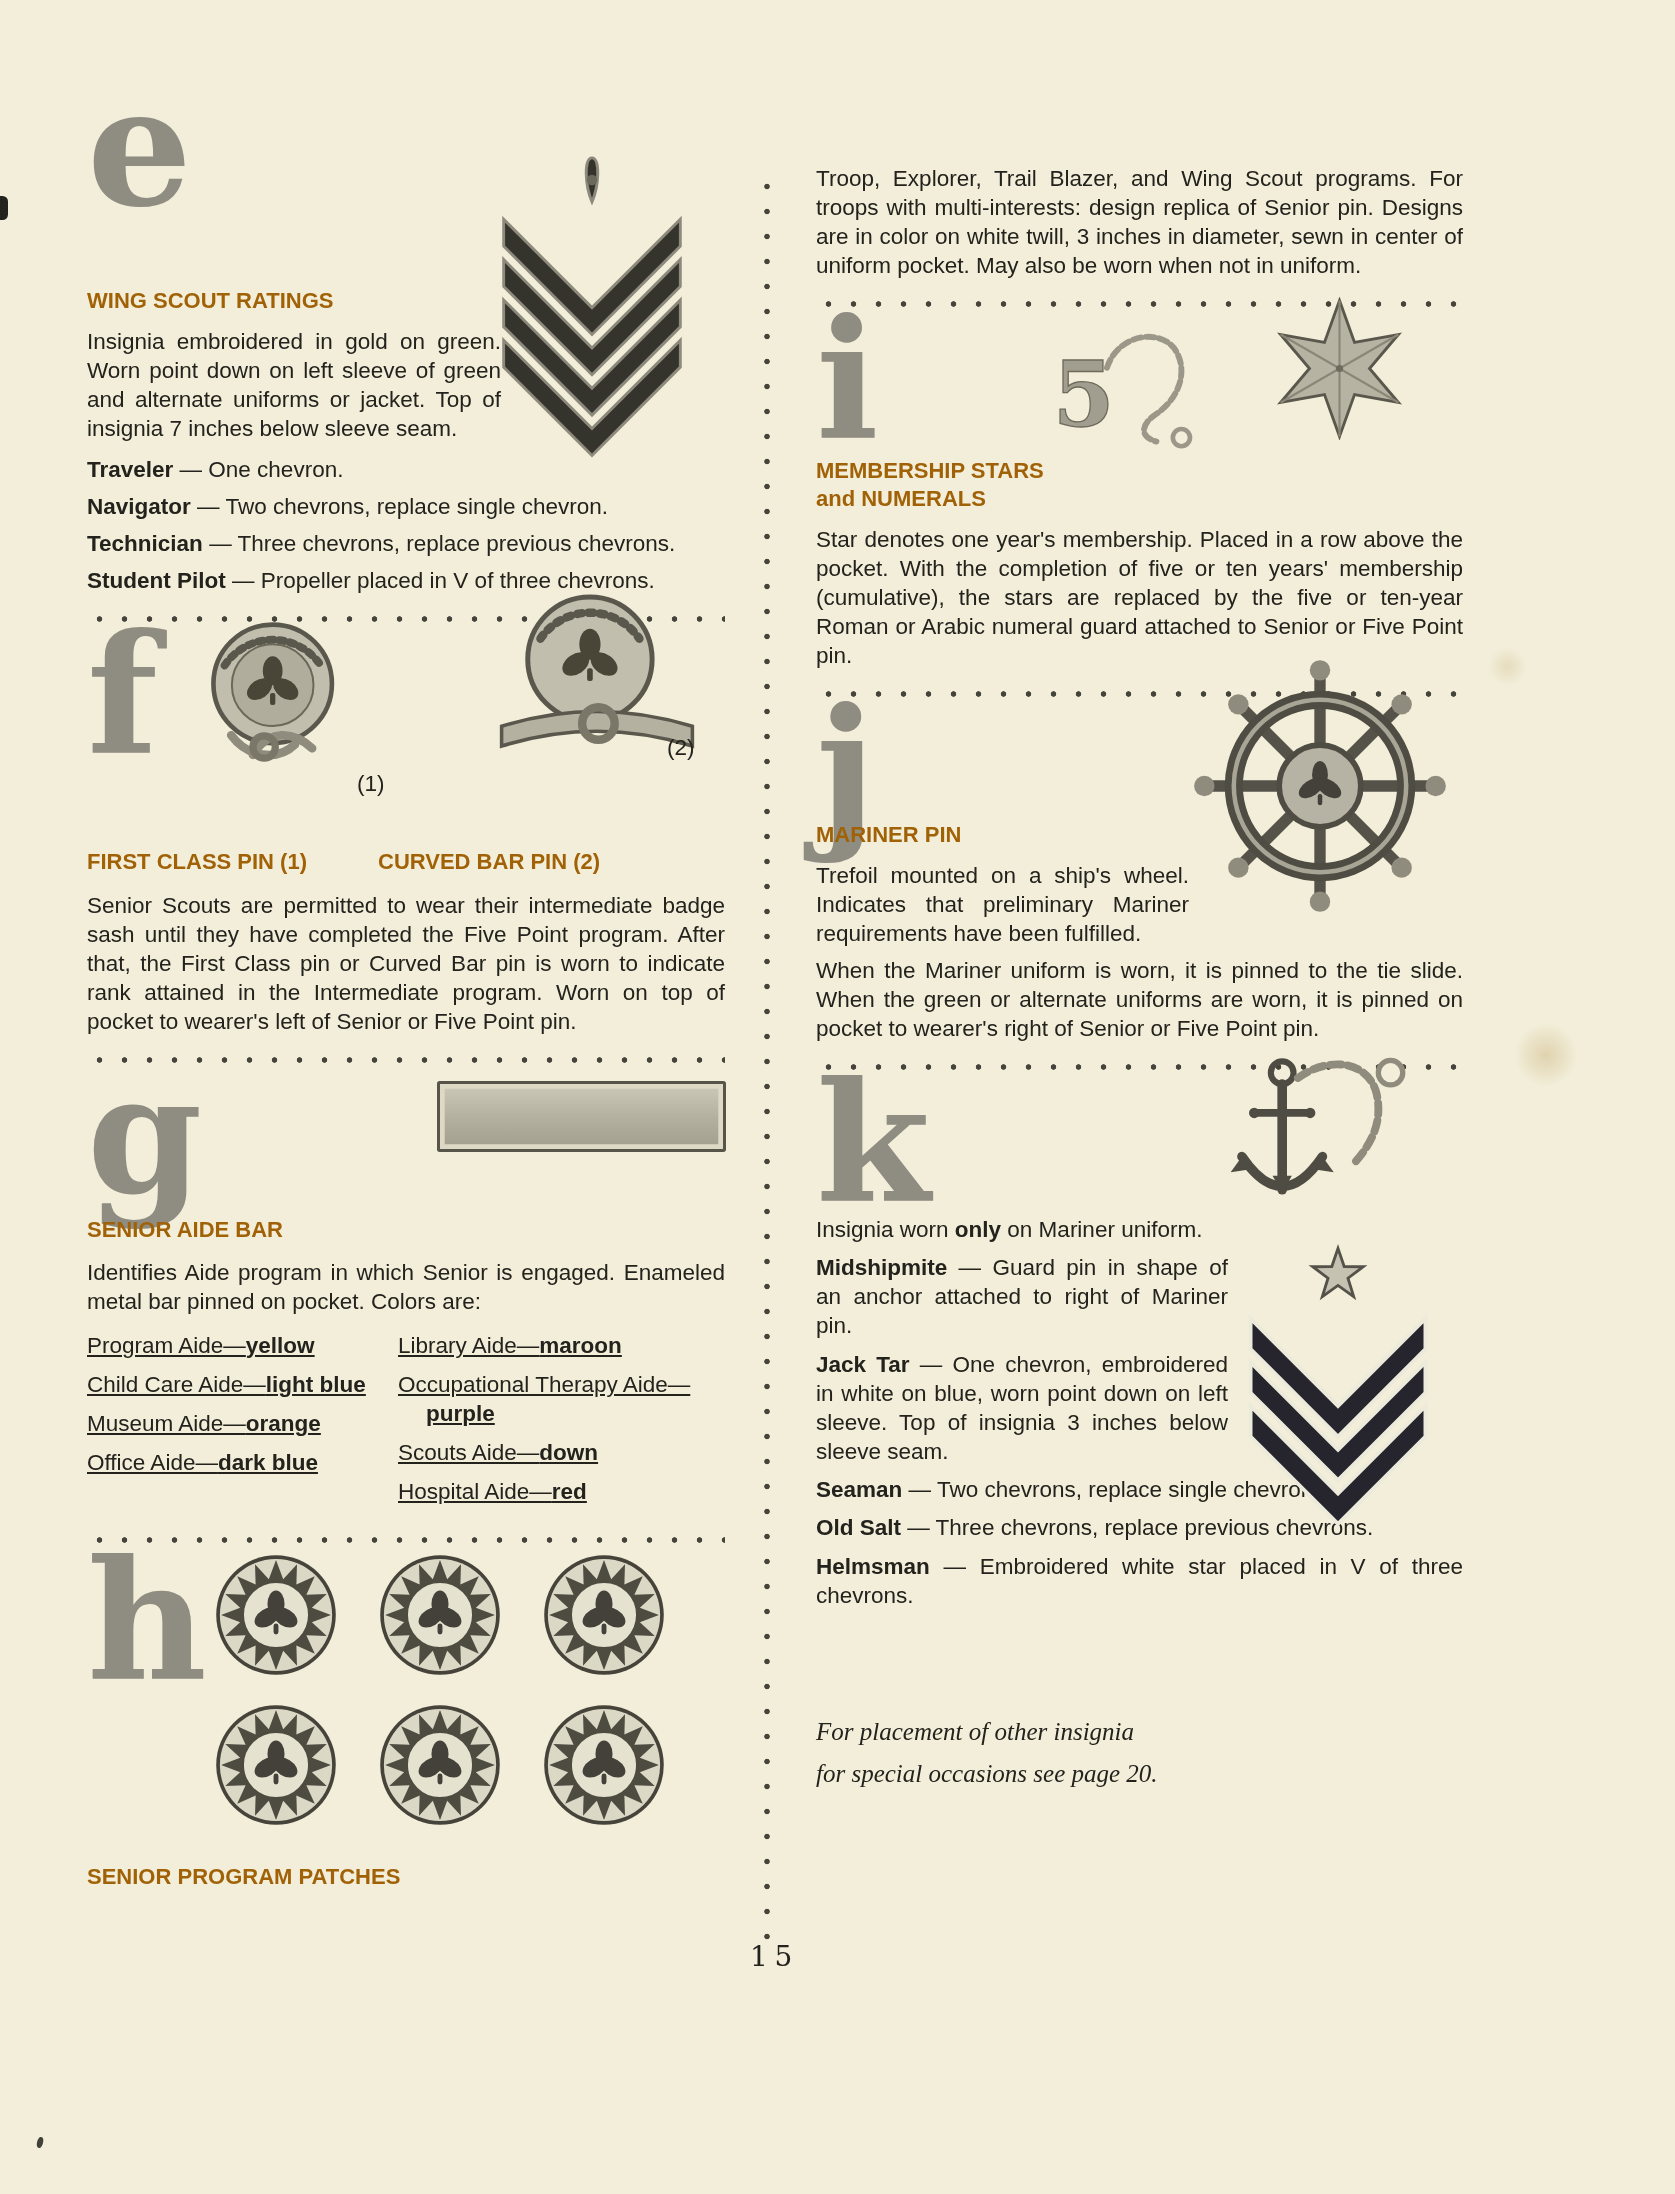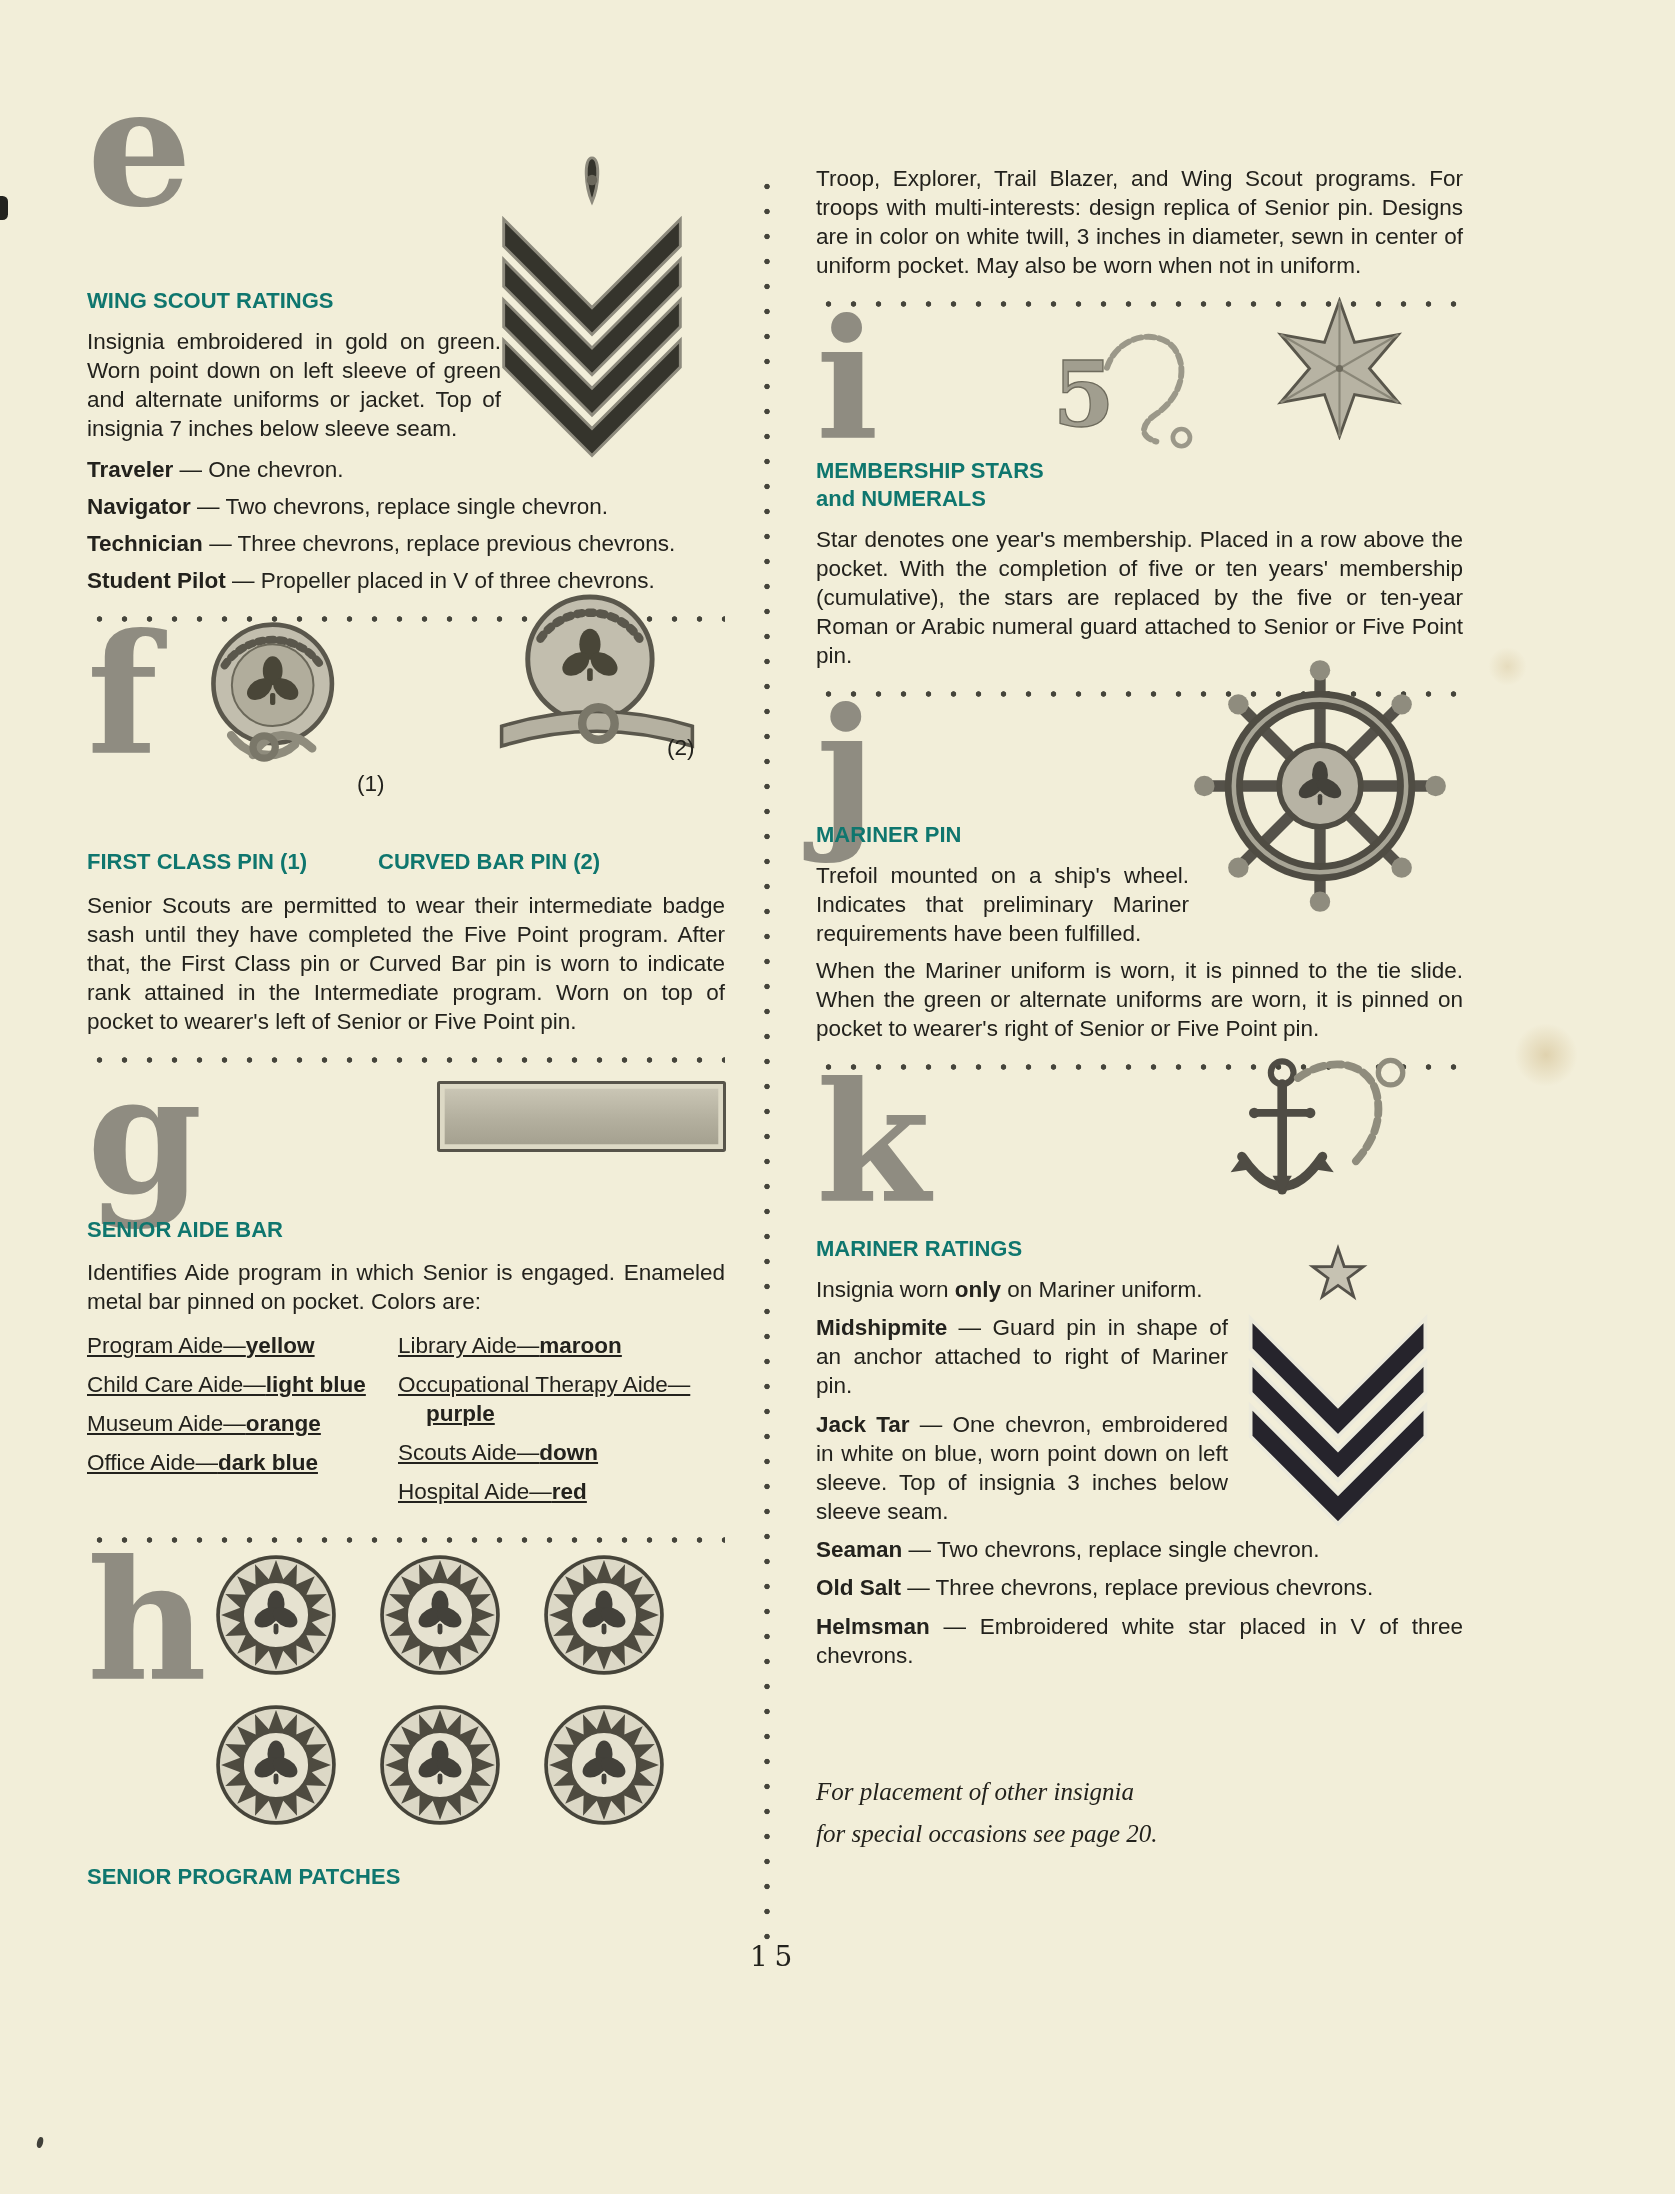--- a/index.html
+++ b/index.html
@@ -28,21 +28,21 @@
   }
 
   .sec { position:relative; }
   .bigletter {
     display:block; margin:-19px 0 0;
     font-family:"DejaVu Serif", serif; font-weight:bold;
     font-size:165px; line-height:145px; letter-spacing:-4px;
     color:#8f8c81;
   }
 
-  .heading { font-size:22px; line-height:28px; font-weight:bold; color:#0f766e; }
+  .heading { font-size:22px; line-height:28px; font-weight:bold; color:#a16207; }
   .body    { font-size:22.5px; line-height:29px; text-align:justify; }
   .termline{ font-size:22.5px; line-height:29px; margin-top:8px; }
   .term    { font-weight:bold; }
 
   .art { position:absolute; }
   .art svg { display:block; width:100%; height:auto; }
 
   
   .sec-e .heading { margin:67px 0 12px; }
   .sec-e .body    { width:414px; margin-bottom:12px; }
@@ -363,21 +363,20 @@
         <svg viewBox="0 0 200 315">
           <polygon points="100,12 106.5,31.1 126.6,31.3 110.5,43.4 116.5,62.7 100,51 83.5,62.7 89.5,43.4 73.4,31.3 93.5,31.1" fill="#c6c2b2" stroke="#55524a" stroke-width="3"></polygon>
           <g fill="#26242c" stroke="#eceadb" stroke-width="4">
             <polygon points="8,86 100,178 192,86 192,118 100,210 8,118"></polygon>
             <polygon points="8,132 100,224 192,132 192,164 100,256 8,164"></polygon>
             <polygon points="8,178 100,270 192,178 192,210 100,302 8,210"></polygon>
           </g>
         </svg>
       </div>
 
-      <h3 class="heading">MARINER RATINGS</h3>
 
       <p class="body k-narrow"><span>Insignia worn </span><span class="term">only</span><span> on Mariner uniform.</span></p>
 
       <p class="body k-narrow"><span class="term">Midshipmite</span><span> — Guard pin in shape of an anchor attached to right of Mariner pin.</span></p>
       <p class="body k-narrow"><span class="term">Jack Tar</span><span> — One chevron, embroidered in white on blue, worn point down on left sleeve. Top of insignia 3 inches below sleeve seam.</span></p>
 
       <p class="body k-wide"><span class="term">Seaman</span><span> — Two chevrons, replace single chevron.</span></p>
       <p class="body k-wide"><span class="term">Old Salt</span><span> — Three chevrons, replace previous chevrons.</span></p>
       <p class="body k-wide"><span class="term">Helmsman</span><span> — Embroidered white star placed in V of three chevrons.</span></p>
     </section>

